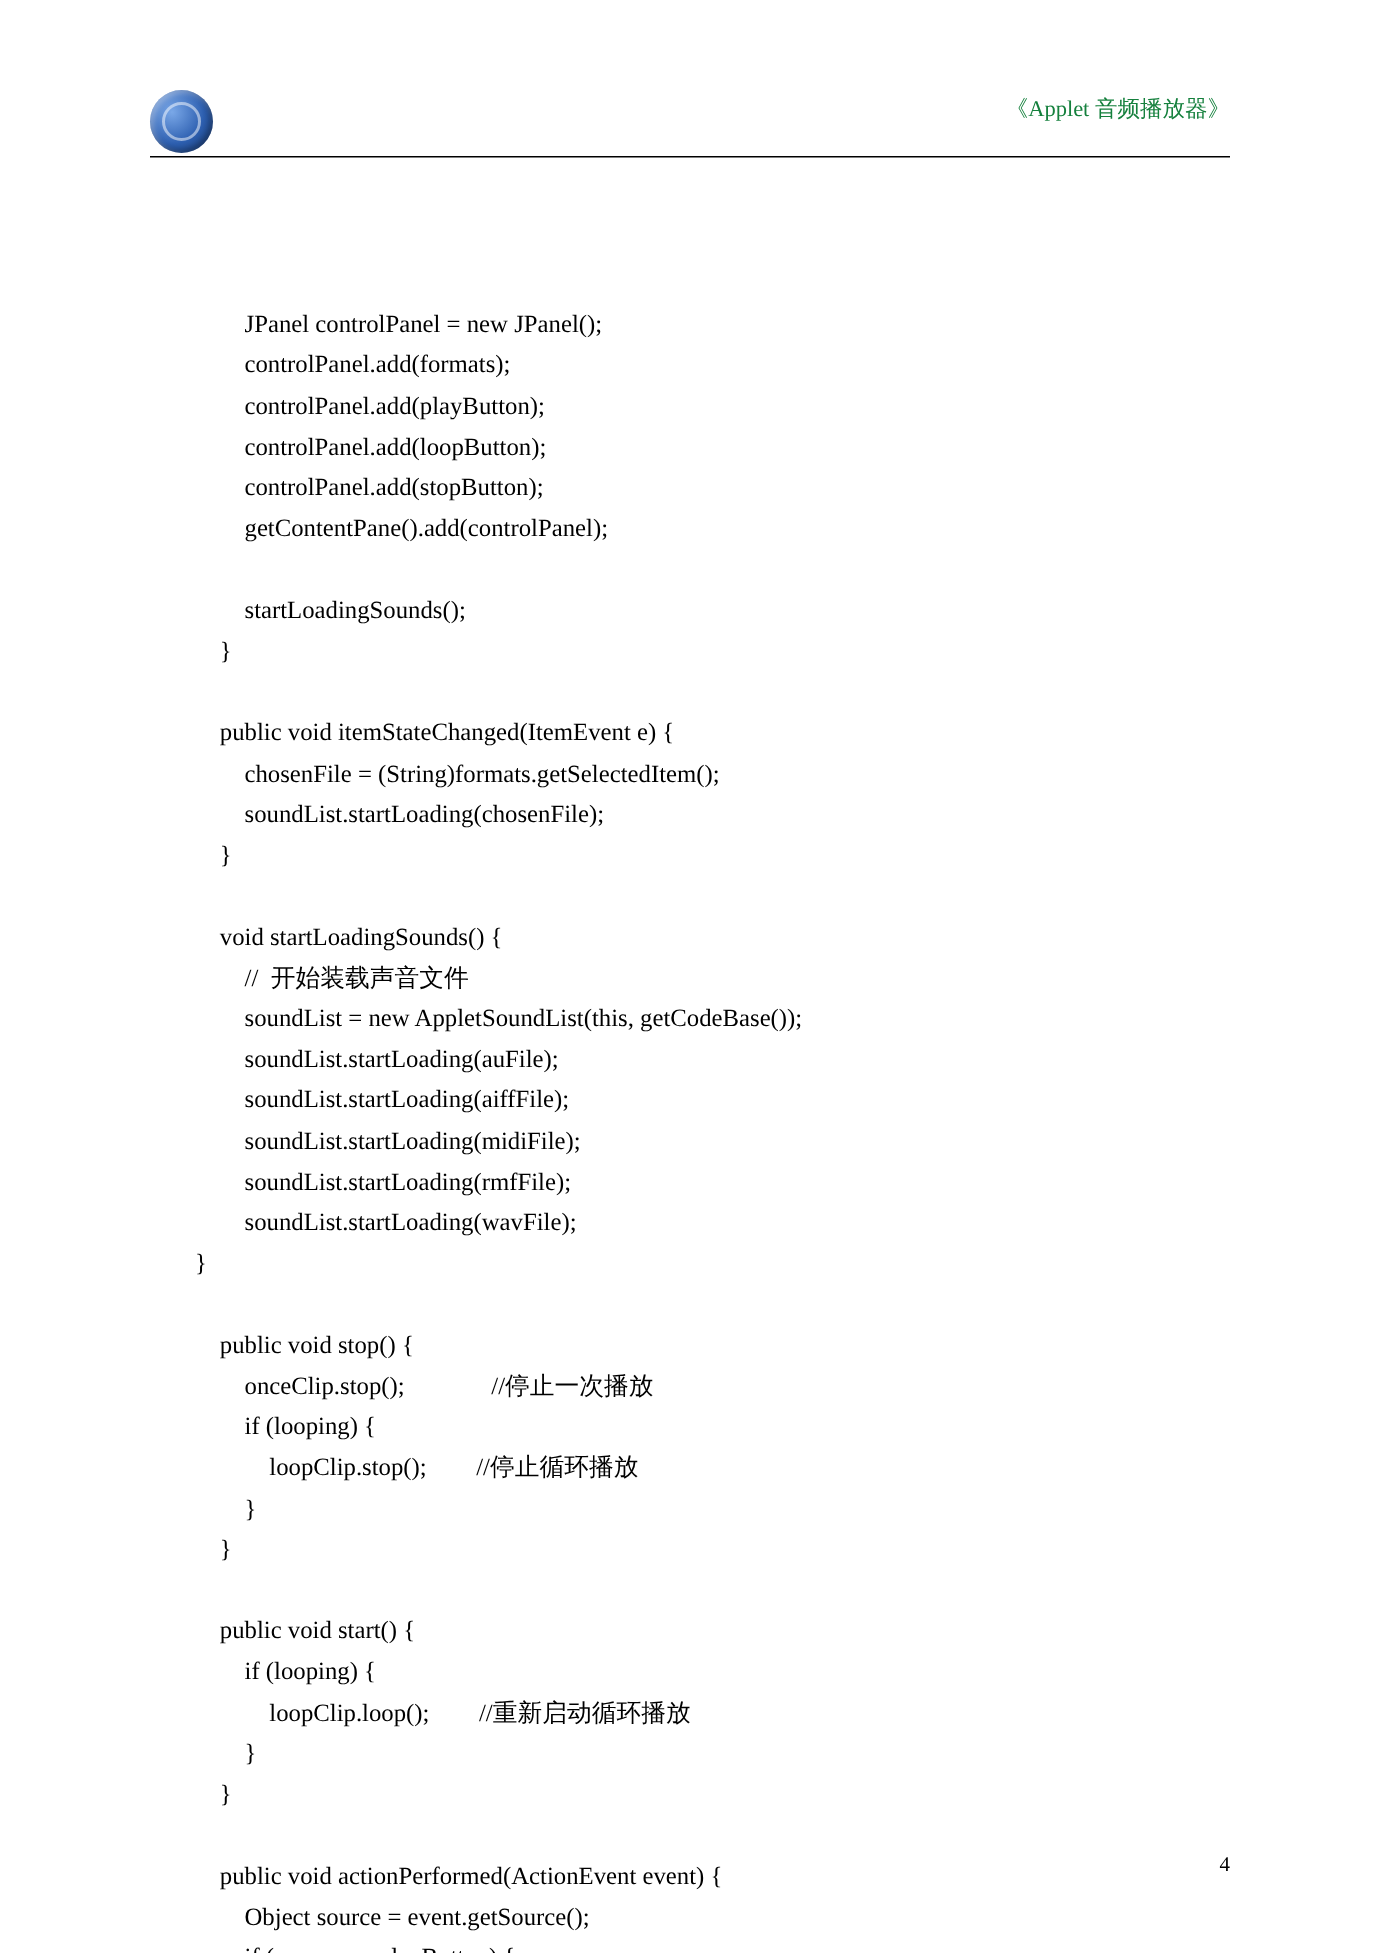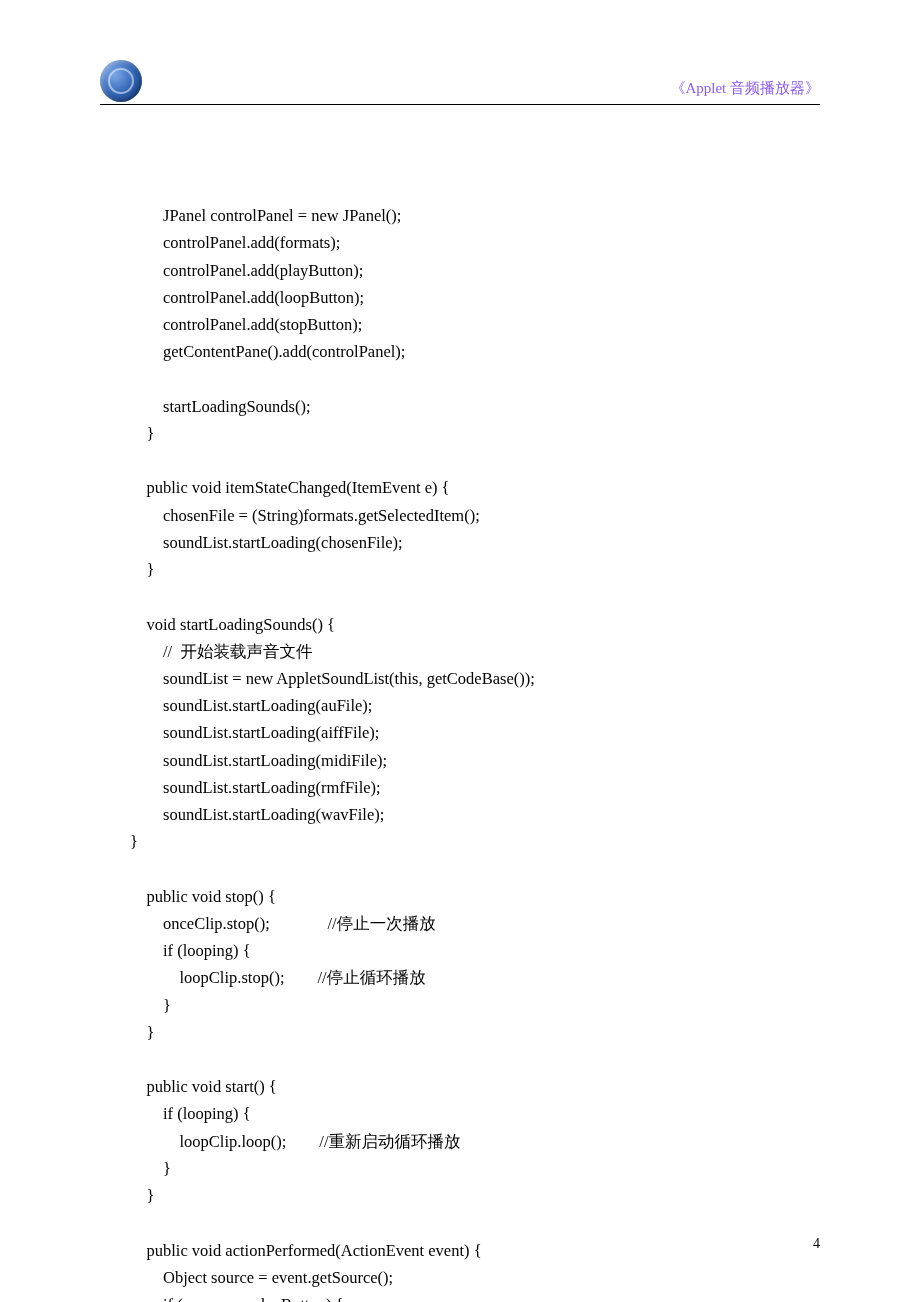--- a/index.html
+++ b/index.html
@@ -36,22 +36,22 @@
   }
   .logo::after{
     content:"";
     position:absolute;
     left:8px; top:8px; right:8px; bottom:8px;
     border-radius:50%;
     border:2px solid rgba(255,255,255,0.5);
   }
   .header-title {
     font-size: 15px;
-    color: #8b5cf6;
-    margin-bottom: 4px;
+    color: #15803d;
+    margin-bottom: 20px;
     font-family: "Times New Roman","SimSun",serif;
   }
   .code {
     font-size: 16.5px;
     line-height: 1.65;
     white-space: pre;
     font-family: "Times New Roman", "SimSun", serif;
     margin-left: 30px;
   }
   .page-num {

